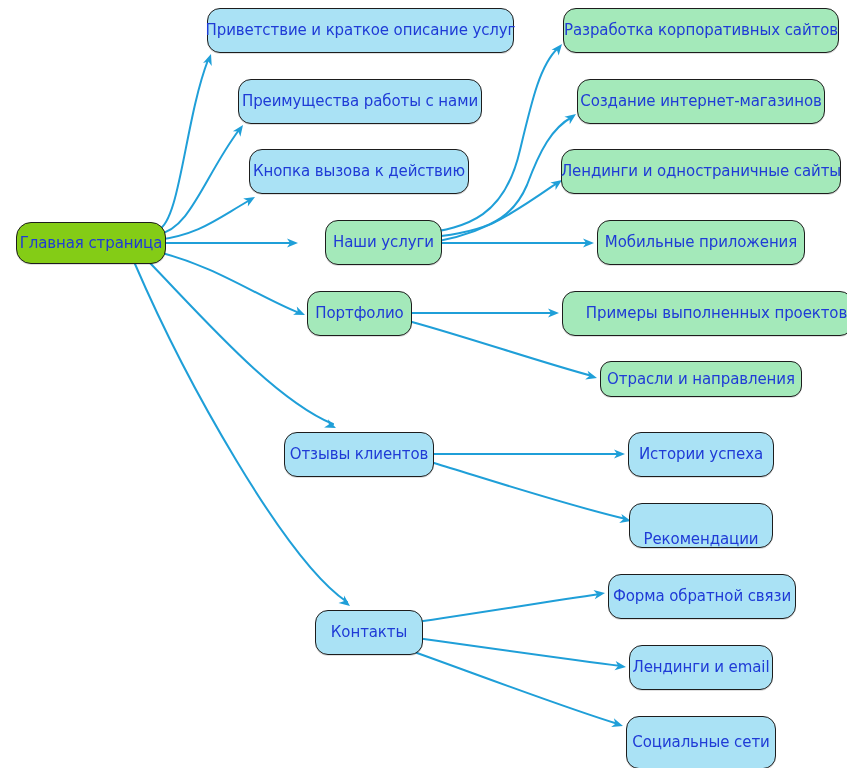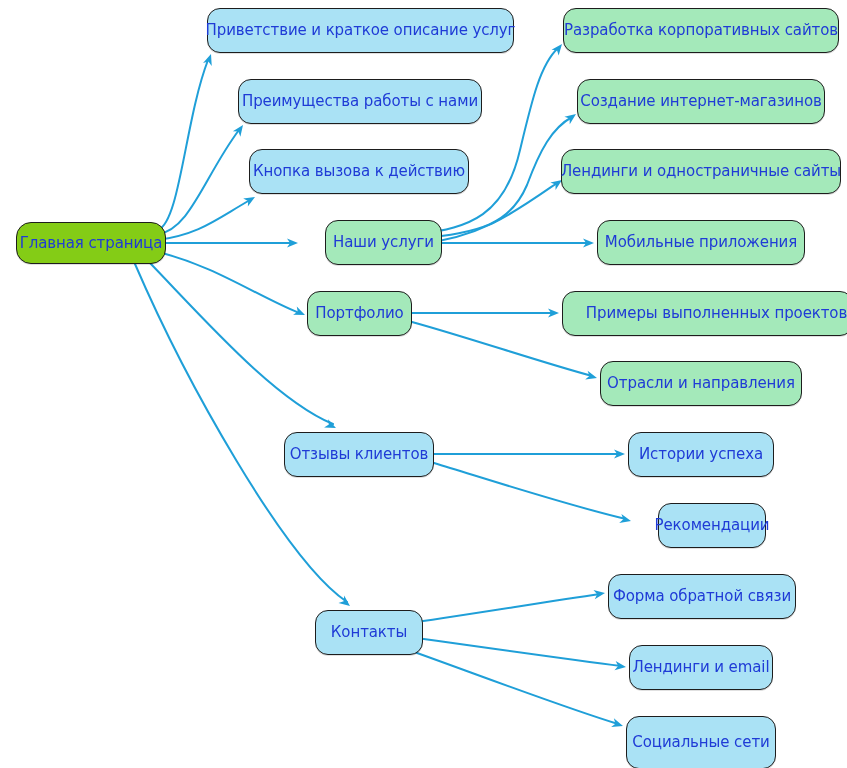--- a/index.html
+++ b/index.html
@@ -105,27 +105,27 @@
       </div>
       <div class="node green" style="left: 561px; top: 149px; width: 280px; height: 45px;">
         <span>Лендинги и одностраничные сайты</span>
       </div>
       <div class="node green" style="left: 597px; top: 220px; width: 208px; height: 45px;">
         <span>Мобильные приложения</span>
       </div>
       <div class="node green" style="left: 562px; top: 291px; width: 291px; height: 45px; padding-left: 18px;">
         <span>Примеры выполненных проектов</span>
       </div>
-      <div class="node green" style="left: 600px; top: 361px; width: 202px; height: 45px;">
+      <div class="node green" style="left: 600px; top: 361px; width: 202px; height: 36px; border-radius: 11px;">
         <span>Отрасли и направления</span>
       </div>
       <div class="node cyan" style="left: 628px; top: 432px; width: 146px; height: 45px;">
         <span>Истории успеха</span>
       </div>
-      <div class="node cyan" style="left: 658px; top: 503px; width: 108px; height: 45px;">
+      <div class="node cyan" style="left: 629px; top: 503px; width: 144px; height: 45px; align-items: flex-end;">
         <span>Рекомендации</span>
       </div>
       <div class="node cyan" style="left: 608px; top: 574px; width: 188px; height: 45px;">
         <span>Форма обратной связи</span>
       </div>
       <div class="node cyan" style="left: 629px; top: 645px; width: 144px; height: 45px;">
         <span>Лендинги и email</span>
       </div>
       <div class="node cyan" style="left: 626px; top: 716px; width: 150px; height: 53px;">
         <span>Социальные сети</span>

